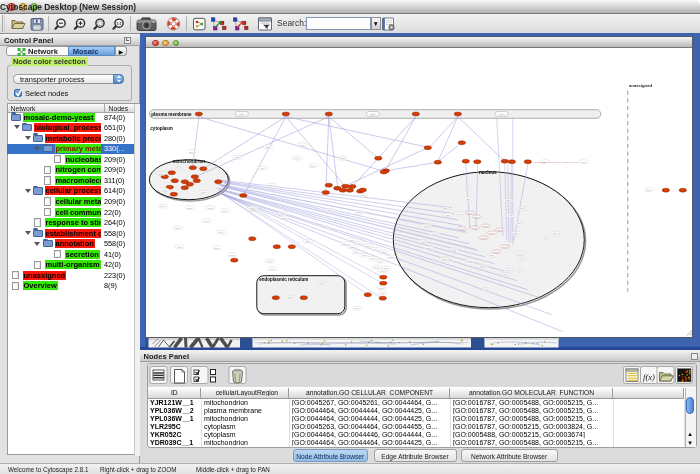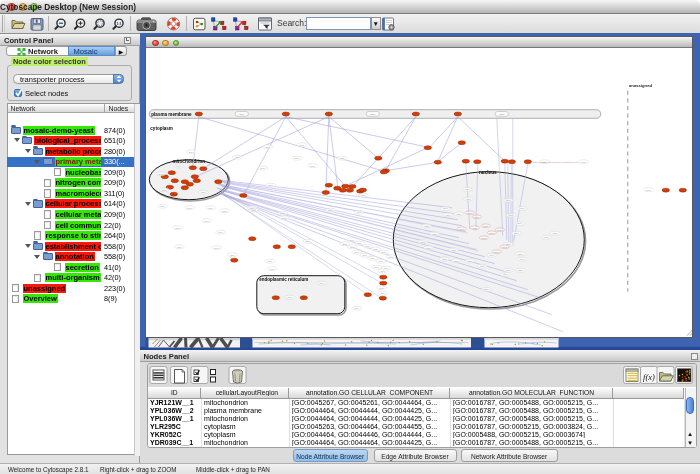--- a/index.html
+++ b/index.html
@@ -115,21 +115,21 @@
  <div class="abs" style="left:115px;top:11.5px;width:12px;height:10.5px;background:linear-gradient(#fdfdfd,#dcdcdc);border:1px solid #9a9a9a;border-radius:0 3px 3px 0;text-align:center;font-size:6px;line-height:10px;color:#111">▶</div>
  <svg class="abs" style="left:17px;top:13.5px" width="9" height="8" viewBox="0 0 9 8">
   <line x1="2" y1="1.5" x2="7" y2="6.5" stroke="#2a8a2a" stroke-width="0.8"></line>
       <line x1="7" y1="1.5" x2="2" y2="6.5" stroke="#2a8a2a" stroke-width="0.8"></line>
   <rect x="0.5" y="0" width="3" height="3" fill="#39b539"></rect>
       <rect x="5.5" y="0" width="3" height="3" fill="#39b539"></rect>
   <rect x="0.5" y="5" width="3" height="3" fill="#39b539"></rect>
       <rect x="5.5" y="5" width="3" height="3" fill="#39b539"></rect>
     </svg>
  <div class="abs" style="left:28px;top:12.8px;font-size:7.6px;font-weight:bold;color:#222">Network</div>
- <div class="abs" style="left:68px;top:12.8px;width:35px;text-align:center;font-size:7.6px;font-weight:normal;color:#15356b">Mosaic</div>
+ <div class="abs" style="left:68px;top:12.8px;width:35px;text-align:center;font-size:7.6px;font-weight:bold;color:#15356b">Mosaic</div>
 
  <div class="abs" style="left:6.5px;top:30.5px;width:125.5px;height:36px;border:1px solid #ababab;border-radius:3px"></div>
  <div class="abs" style="left:11px;top:23px;background:#bef264;padding:0 2px;font-size:7.4px;font-weight:bold;color:#333">Node color selection</div>
 
  <div class="abs" style="left:12.5px;top:40px;width:111px;height:9.6px;background:linear-gradient(#ffffff,#e8e8e8);border:1px solid #999;border-radius:4.5px"></div>
  <div class="abs" style="left:112.5px;top:40px;width:11px;height:9.6px;background:linear-gradient(#8ab6ec,#4d86cf);border:1px solid #4d79ae;border-radius:0 4.5px 4.5px 0"></div>
  <svg class="abs" style="left:114.5px;top:41px" width="8" height="8" viewBox="0 0 8 8">
       <path d="M4 0.4 L6.4 3 L1.6 3 Z" fill="#fff"></path>
       <path d="M4 7.2 L6.4 4.8 L1.6 4.8 Z" fill="#fff"></path>
     </svg>
@@ -142,21 +142,21 @@
  <div class="abs" style="left:25px;top:55px;font-size:7.5px;color:#111">Select nodes</div>
 </div>
 
 <div class="abs" style="left:6.5px;top:103px;width:132.5px;height:352px;background:#fff;border:1px solid #9a9a9a">
  <div class="abs" style="left:0;top:0;width:130.5px;height:8.5px;background:linear-gradient(#fdfdfd,#dadada);border-bottom:1px solid #a5a5a5"></div>
  <div class="abs" style="left:96.5px;top:0;width:1px;height:8.5px;background:#a5a5a5"></div>
  <div class="abs" style="left:3px;top:0.8px;font-size:6.8px;color:#222">Network</div>
  <div class="abs" style="left:101px;top:0.8px;font-size:6.8px;color:#222">Nodes</div>
  <div class="abs" style="left:126.5px;top:0;width:6px;height:352px;background:#f0f0f0;border-left:1px solid #c8c8c8"></div>
 </div>
-<div class="abs" style="left:0;top:13px;width:139px;height:460px;overflow:hidden;pointer-events:none">
+<div class="abs" style="left:0;top:0;width:139px;height:460px;overflow:hidden;pointer-events:none">
 <div style="position:absolute;left:10.5px;top:113.5px;width:10.5px;height:7.4px;background:#7b9cd0;border:0.5px solid #44639a;border-radius:1px"></div>
 <div style="position:absolute;left:10.5px;top:112.3px;width:5px;height:2px;background:#7b9cd0;border:0.5px solid #44639a;border-radius:1px 1px 0 0"></div>
 <div style="position:absolute;left:22.5px;top:112.5px;height:9px;line-height:9px;max-width:78.5px;overflow:hidden;white-space:nowrap;background:#35e804;color:#000;font-size:7.5px;font-weight:bold;padding:0 1px">mosaic-demo-yeast</div>
 <div style="position:absolute;left:104px;top:112.5px;height:9px;line-height:9px;color:#000;font-size:7.3px">874(0)</div>
 <div style="position:absolute;left:13.5px;top:125.4px;width:0;height:0;border-left:3.4px solid transparent;border-right:3.4px solid transparent;border-top:4.6px solid #555"></div>
 <div style="position:absolute;left:21.5px;top:124.0px;width:10.5px;height:7.4px;background:#7b9cd0;border:0.5px solid #44639a;border-radius:1px"></div>
 <div style="position:absolute;left:21.5px;top:122.8px;width:5px;height:2px;background:#7b9cd0;border:0.5px solid #44639a;border-radius:1px 1px 0 0"></div>
 <div style="position:absolute;left:33.5px;top:123.0px;height:9px;line-height:9px;max-width:67.5px;overflow:hidden;white-space:nowrap;background:#fb1808;color:#000;font-size:7.5px;font-weight:bold;padding:0 1px">biological_process</div>
 <div style="position:absolute;left:104px;top:123.0px;height:9px;line-height:9px;color:#000;font-size:7.3px">651(0)</div>
 <div style="position:absolute;left:24.5px;top:136.0px;width:0;height:0;border-left:3.4px solid transparent;border-right:3.4px solid transparent;border-top:4.6px solid #555"></div>

